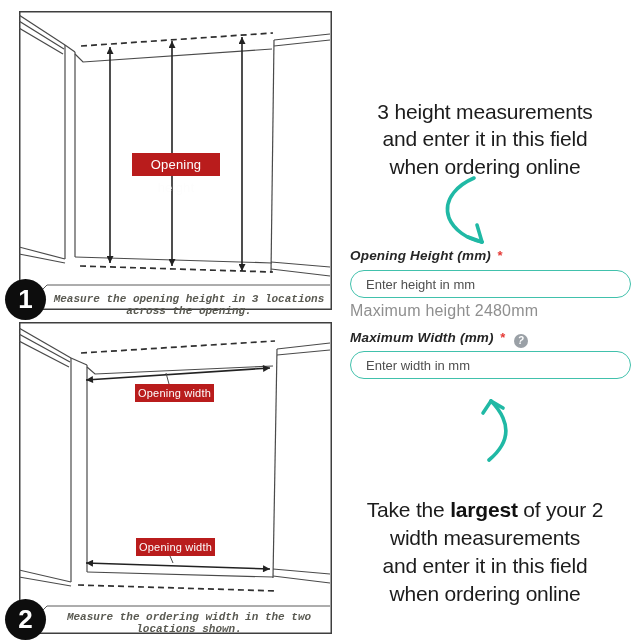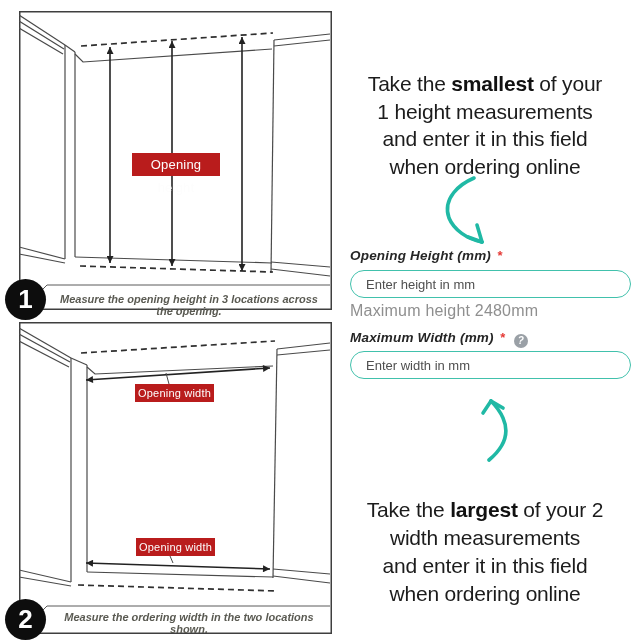--- a/index.html
+++ b/index.html
@@ -14,21 +14,21 @@
   .wall{fill:none;stroke:#4a4a4a;stroke-width:1.2;}
   .dash{fill:none;stroke:#2f2f2f;stroke-width:1.7;stroke-dasharray:6 4;}
   .sep{fill:none;stroke:#5a5a5a;stroke-width:1;}
   .measure{stroke:#222;stroke-width:1.6;}
   .leader{stroke:#4a4a4a;stroke-width:1;}
   .measure-chip{position:absolute;background:#b91c1c;color:#fdfdfd;text-align:center;
         letter-spacing:.2px;}
   .chip-lg{width:88px;height:23px;line-height:23px;font-size:13px;}
   .chip-sm{width:79px;height:18px;line-height:18px;font-size:11px;}
   .caption{position:absolute;left:34px;width:272px;text-align:center;
-        font-family:Liberation Sans, sans-serif;font-style:italic;font-weight:bold;
+        font-family:Liberation Mono, monospace;font-style:italic;font-weight:bold;
         font-size:11px;color:#5a5a52;}
   .step-badge{position:absolute;width:41px;height:41px;border-radius:50%;background:#0d0d0d;
         color:#fff;display:flex;align-items:center;justify-content:center;
         font-size:26px;font-weight:bold;}
   
   .blurb{position:absolute;left:338px;width:294px;text-align:center;
         font-size:21px;line-height:27.5px;color:#1c1c1c;letter-spacing:-0.2px;}
   .blurb b{font-weight:bold;color:#111;}
   .blurb-top{top:49px;}
   .blurb-bottom{top:475px;line-height:28px;}
@@ -142,22 +142,22 @@
     </svg>
     <div class="measure-chip chip-sm" style="left:116px;top:62px">Opening width</div>
     <div class="measure-chip chip-sm" style="left:117px;top:216px">Opening width</div>
     <div class="caption" style="top:289px">Measure the ordering width in the two locations shown.</div>
   </section>
   <div class="step-badge" style="left:5px;top:599px">
     <span>2</span>
   </div>
 
   <p class="blurb blurb-top">
-    <span><span>Take the</span>&nbsp;<b>smallest</b>&nbsp;<span>of your</span></span><br>
-    <span>1 height measurements</span><br>
+    <br>
+    <span>3 height measurements</span><br>
     <span>and enter it in this field</span><br>
     <span>when ordering online</span>
   </p>
 
   <svg class="teal-arrow" style="left:418px;top:170px" width="90" height="78" viewBox="0 0 90 78">
     <path d="M56,8 C42,14 24,28 31,48 C36,60 49,69 64,72"></path>
     <path d="M64,72 L50,67"></path>
       <path d="M64,72 L59,55"></path>
   </svg>
 

